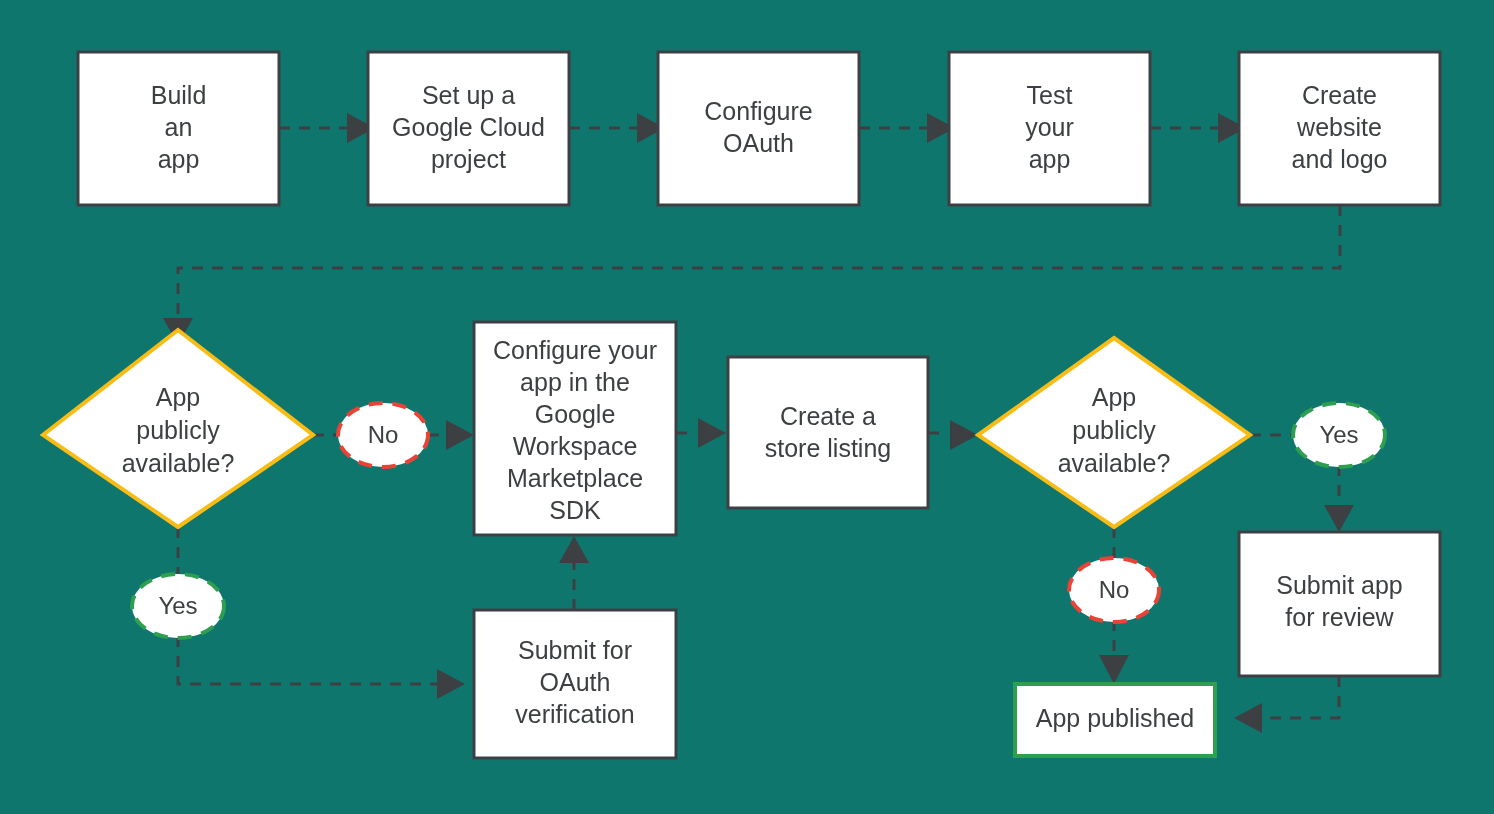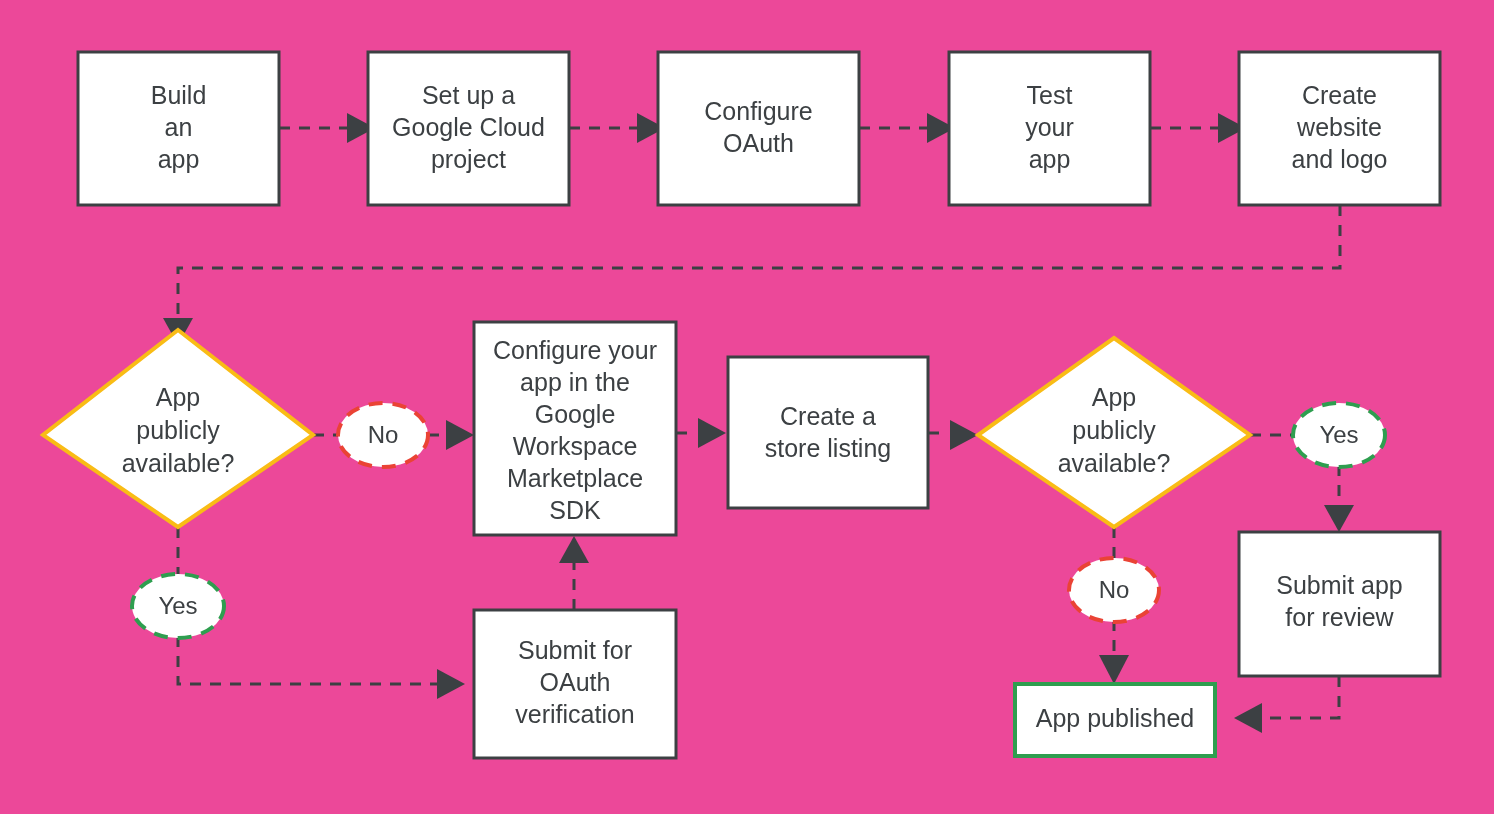--- a/index.html
+++ b/index.html
@@ -10,21 +10,21 @@
   body {
     width: 1494px;
     height: 814px;
     font-family: "Liberation Sans", sans-serif;
     overflow: hidden;
   }
   #flowchart-root {
     position: relative;
     width: 1494px;
     height: 814px;
-    background: #ec4899;
+    background: #0f766e;
   }
   svg.diagram {
     display: block;
     width: 1494px;
     height: 814px;
   }
   .node-text {
     font-family: "Liberation Sans", sans-serif;
     font-size: 25px;
     fill: #3c4043;

